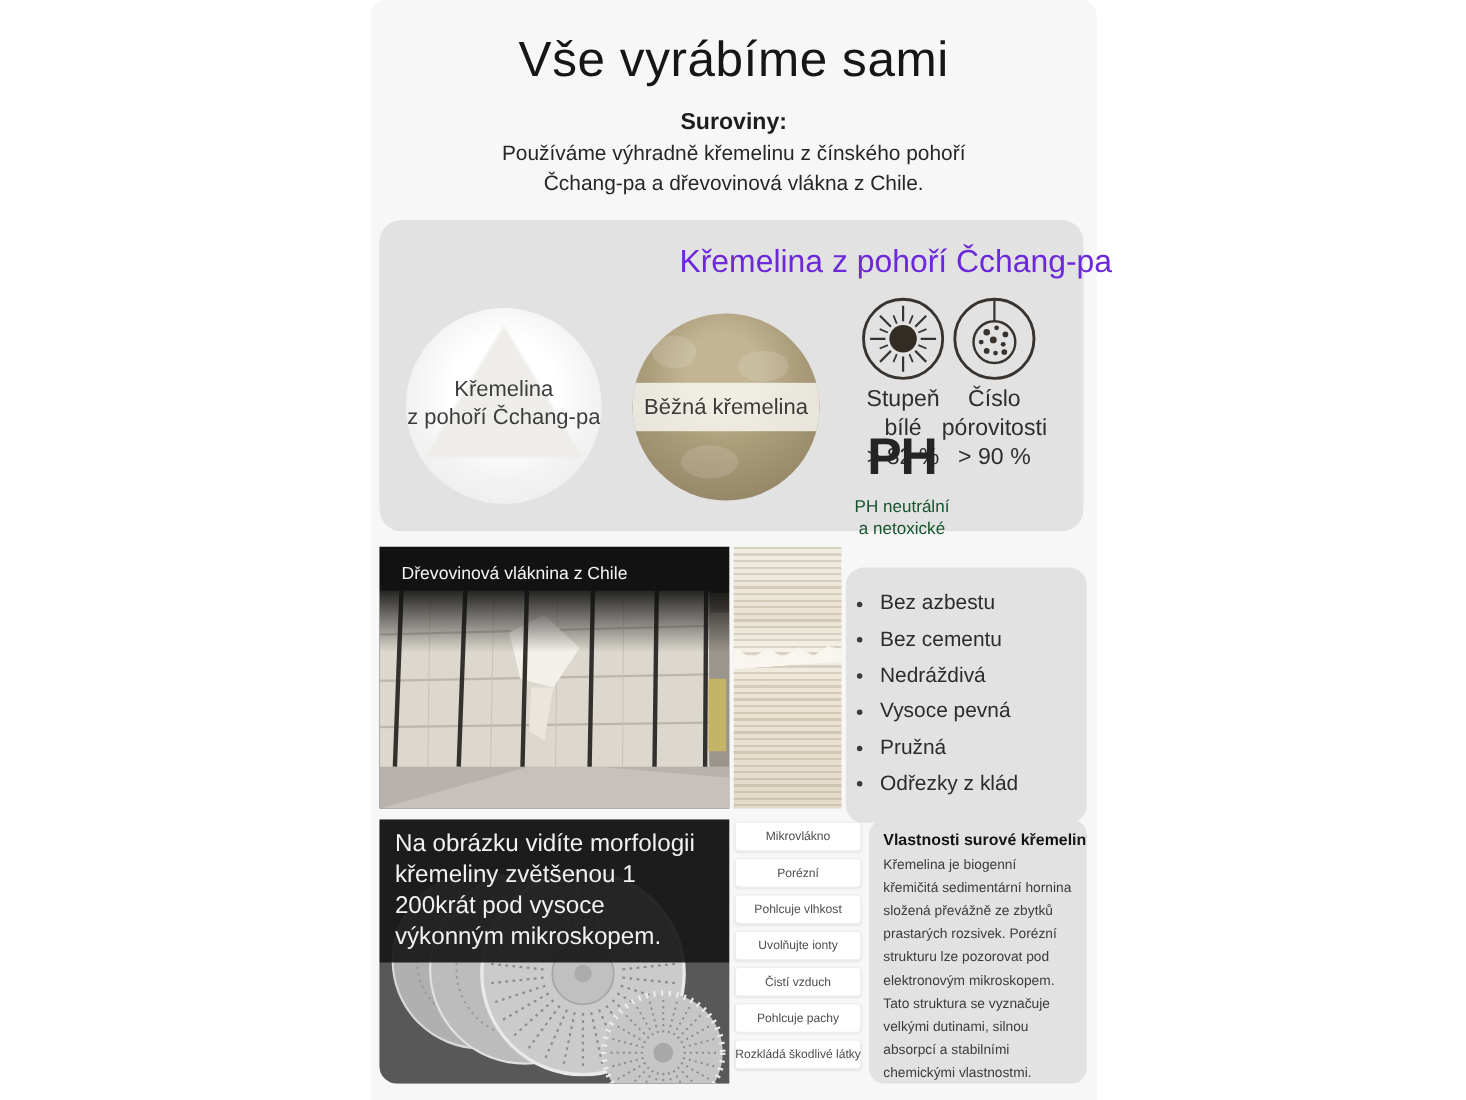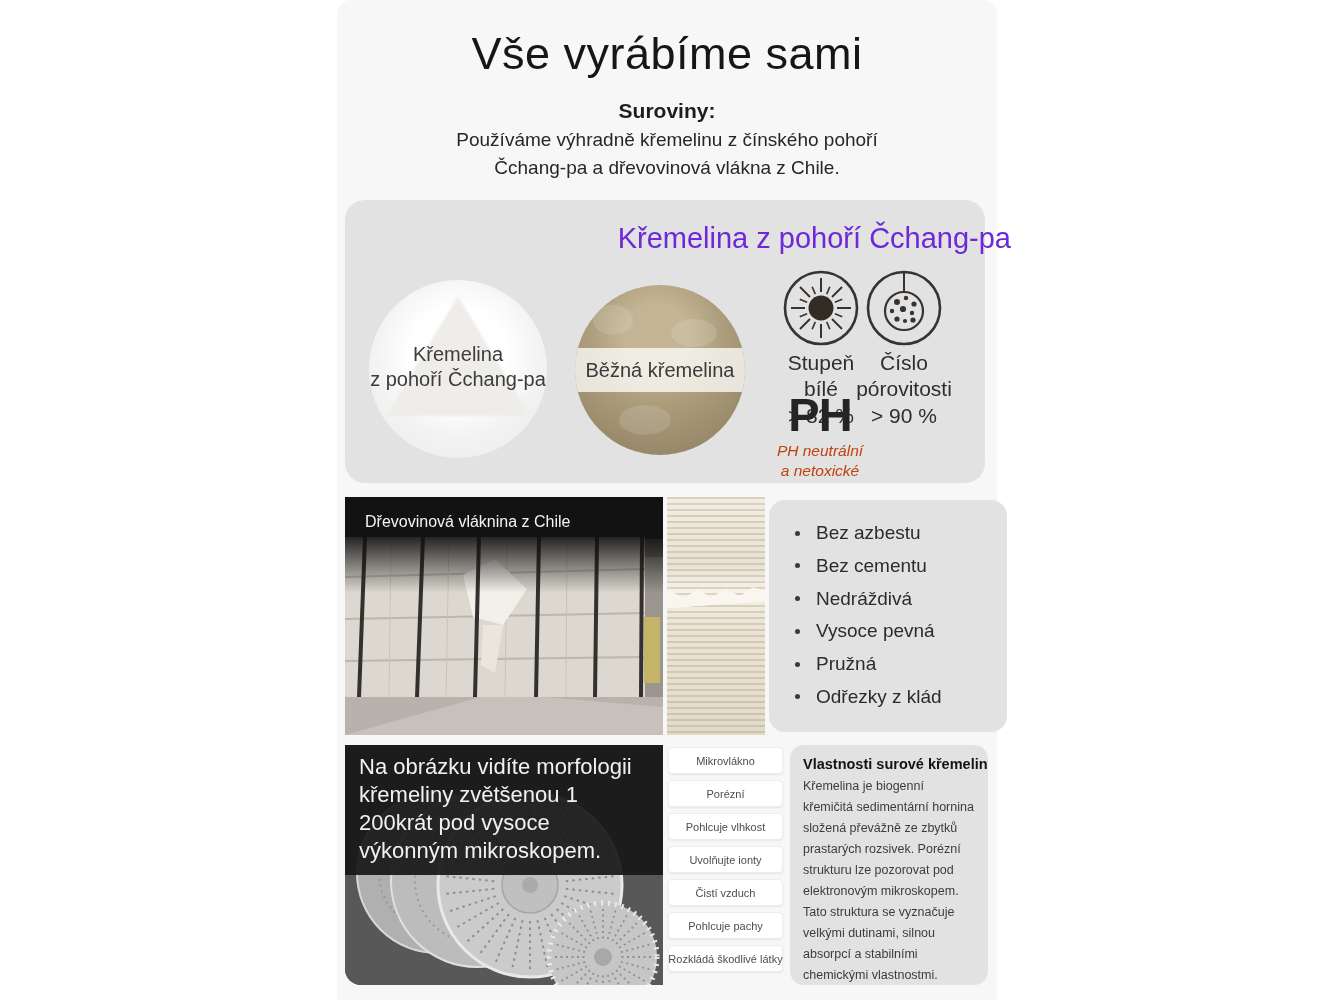--- a/index.html
+++ b/index.html
@@ -29,21 +29,21 @@
      display:flex; align-items:center; justify-content:center; font-size:20px; color:#3a3a3a; }
 
   .badge { position:absolute; text-align:center; color:#2e2b27; }
   .badge-label { font-size:21px; line-height:1.25; color:#2e2e2e; margin-top:2px; }
   .badge-sun { left:426px; top:68px; width:100px; }
   .badge-por { left:506px; top:68px; width:106px; }
   .badge svg { display:block; margin:0 auto; }
 
   .ph-block { position:absolute; left:418px; top:190px; width:114px; text-align:center; }
   .ph-symbol { font-size:47px; font-weight:700; color:#242424; letter-spacing:-1px; line-height:1.05; }
-  .ph-label  { font-size:15.5px; color:#c2410c; line-height:1.25; margin-top:2px;font-style:italic; }
+  .ph-label  { font-size:15.5px; color:#14532d; line-height:1.25; margin-top:12px; }
 
   .si-block { position:absolute; left:520px; top:196px; width:134px; height:80px; }
   .si-block svg { position:absolute; left:50%; top:6px; transform:translateX(-50%); }
   .si-obsah { position:absolute; top:22px; left:0; width:100%; text-align:center; font-size:15.5px; color:#2a2a2a; }
   .si-symbol { position:absolute; top:44px; left:0; width:100%; text-align:center; font-size:23px; color:#2a2a2a; letter-spacing:1px; }
 
   
   .photo-boxes { position:absolute; left:8px; top:497px; width:318px; height:238px; overflow:hidden; background:#6e6a64; }
   .photo-boxes svg { position:absolute; inset:0; }
   .photo-shade { position:absolute; left:0; top:0; width:100%; height:96px;
@@ -51,22 +51,22 @@
   .photo-label { position:absolute; left:20px; top:16px; font-size:16px; color:#f4f4f4; }
 
   .photo-paper { position:absolute; left:330px; top:497px; width:98px; height:238px; overflow:hidden;
      background:
        repeating-linear-gradient(180deg, rgba(150,135,105,0.28) 0 2px, rgba(0,0,0,0) 2px 6px),
        linear-gradient(180deg, #f2ede3 0%, #e9e2d3 28%, #f6f2e9 40%, #ece5d6 52%, #e2dac9 100%);
   }
   .paper-tear { position:absolute; left:-6px; top:88px; width:112px; height:20px; background:#f9f6ef;
      transform:rotate(-4deg); clip-path:polygon(0 40%,8% 10%,20% 55%,33% 15%,45% 60%,58% 20%,70% 65%,82% 25%,100% 55%,100% 100%,0 100%); }
 
-  .bullets-box { position:absolute; left:432px; top:500px; width:238px; height:232px; background:#e2e2e2; border-radius:16px;
-     display:flex; flex-direction:column; justify-content:space-between; padding:22px 10px 24px 26px; }
+  .bullets-box { position:absolute; left:432px; top:516px; width:219px; height:232px; background:#e2e2e2; border-radius:16px;
+     display:flex; flex-direction:column; justify-content:space-between; padding:22px 10px 24px 10px; }
   .bullet-item { display:flex; align-items:center; font-size:19px; color:#2c2c2c; }
   .bullet-dot { width:5px; height:5px; border-radius:50%; background:#3a3a3a; margin-right:16px; flex:0 0 auto; }
 
   
   .photo-diatom { position:absolute; left:8px; top:745px; width:318px; height:240px; overflow:hidden;
      border-radius:0 0 0 16px; background:#575757; }
   .photo-diatom svg { position:absolute; inset:0; }
   .diatom-caption { position:absolute; left:0; top:0; width:100%; background:rgba(23,23,23,0.92);
      padding:8px 14px 10px 14px; font-size:22px; color:#f1f1f1; line-height:1.27; }
 

